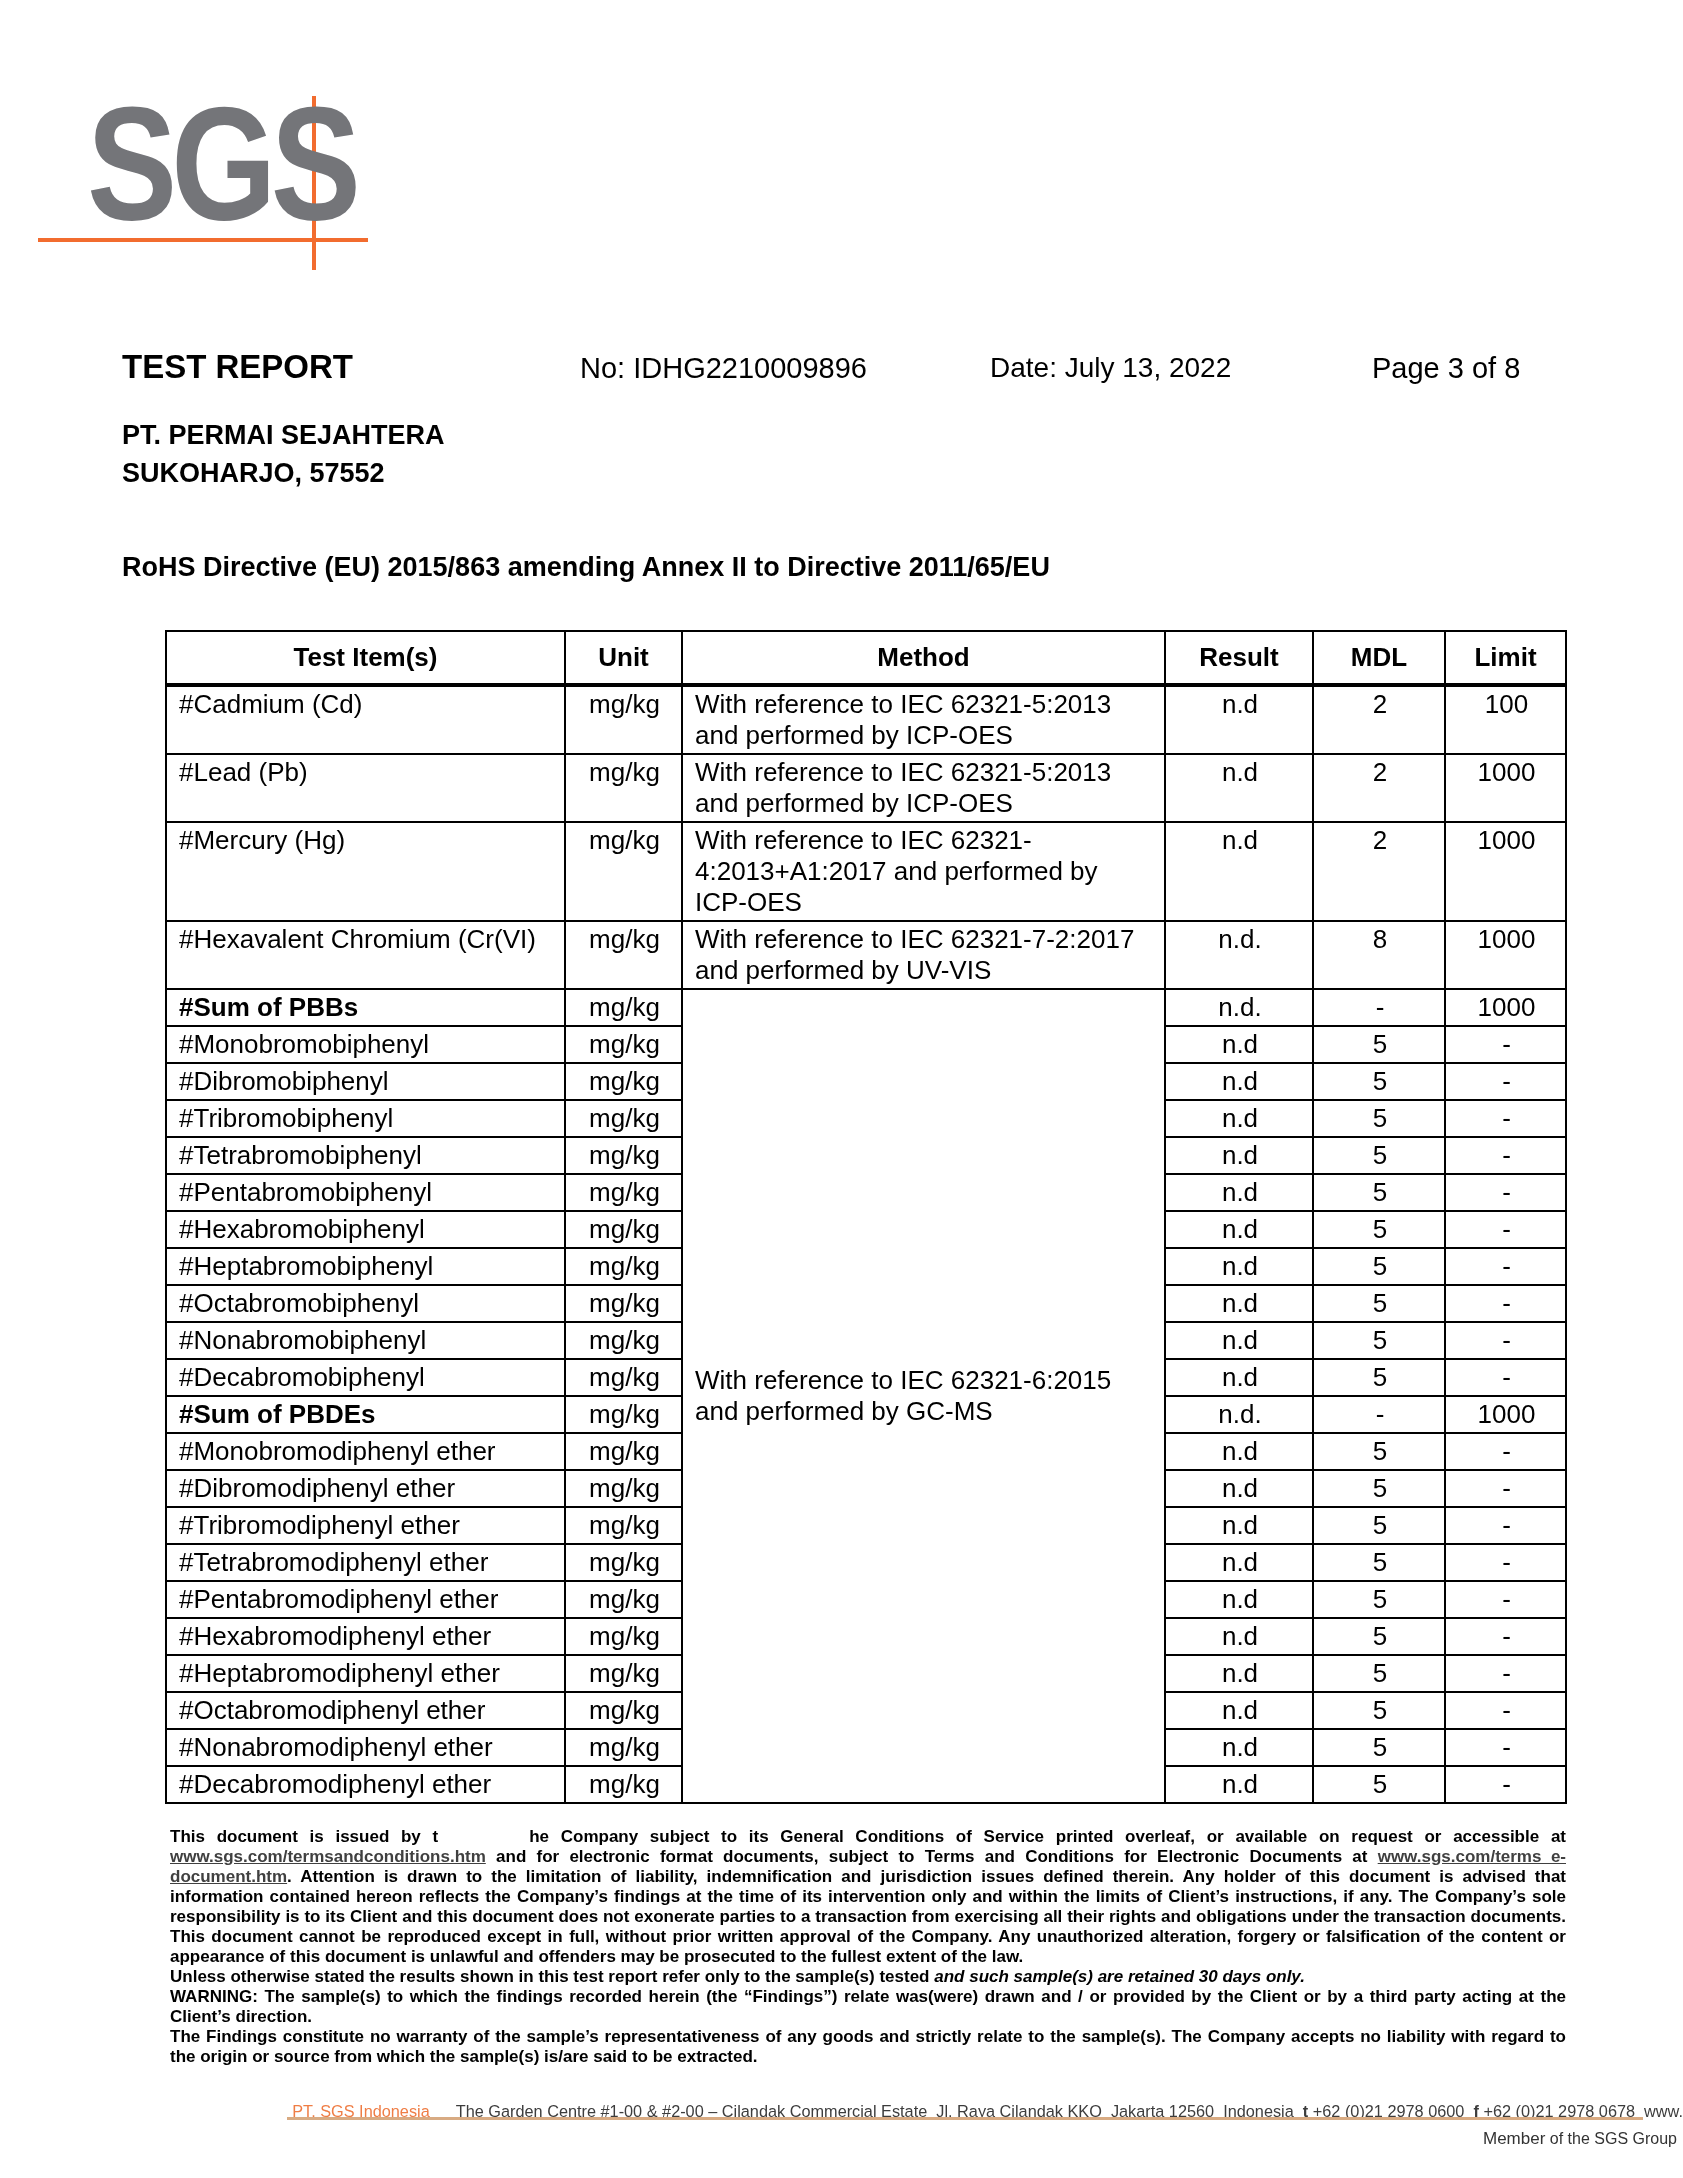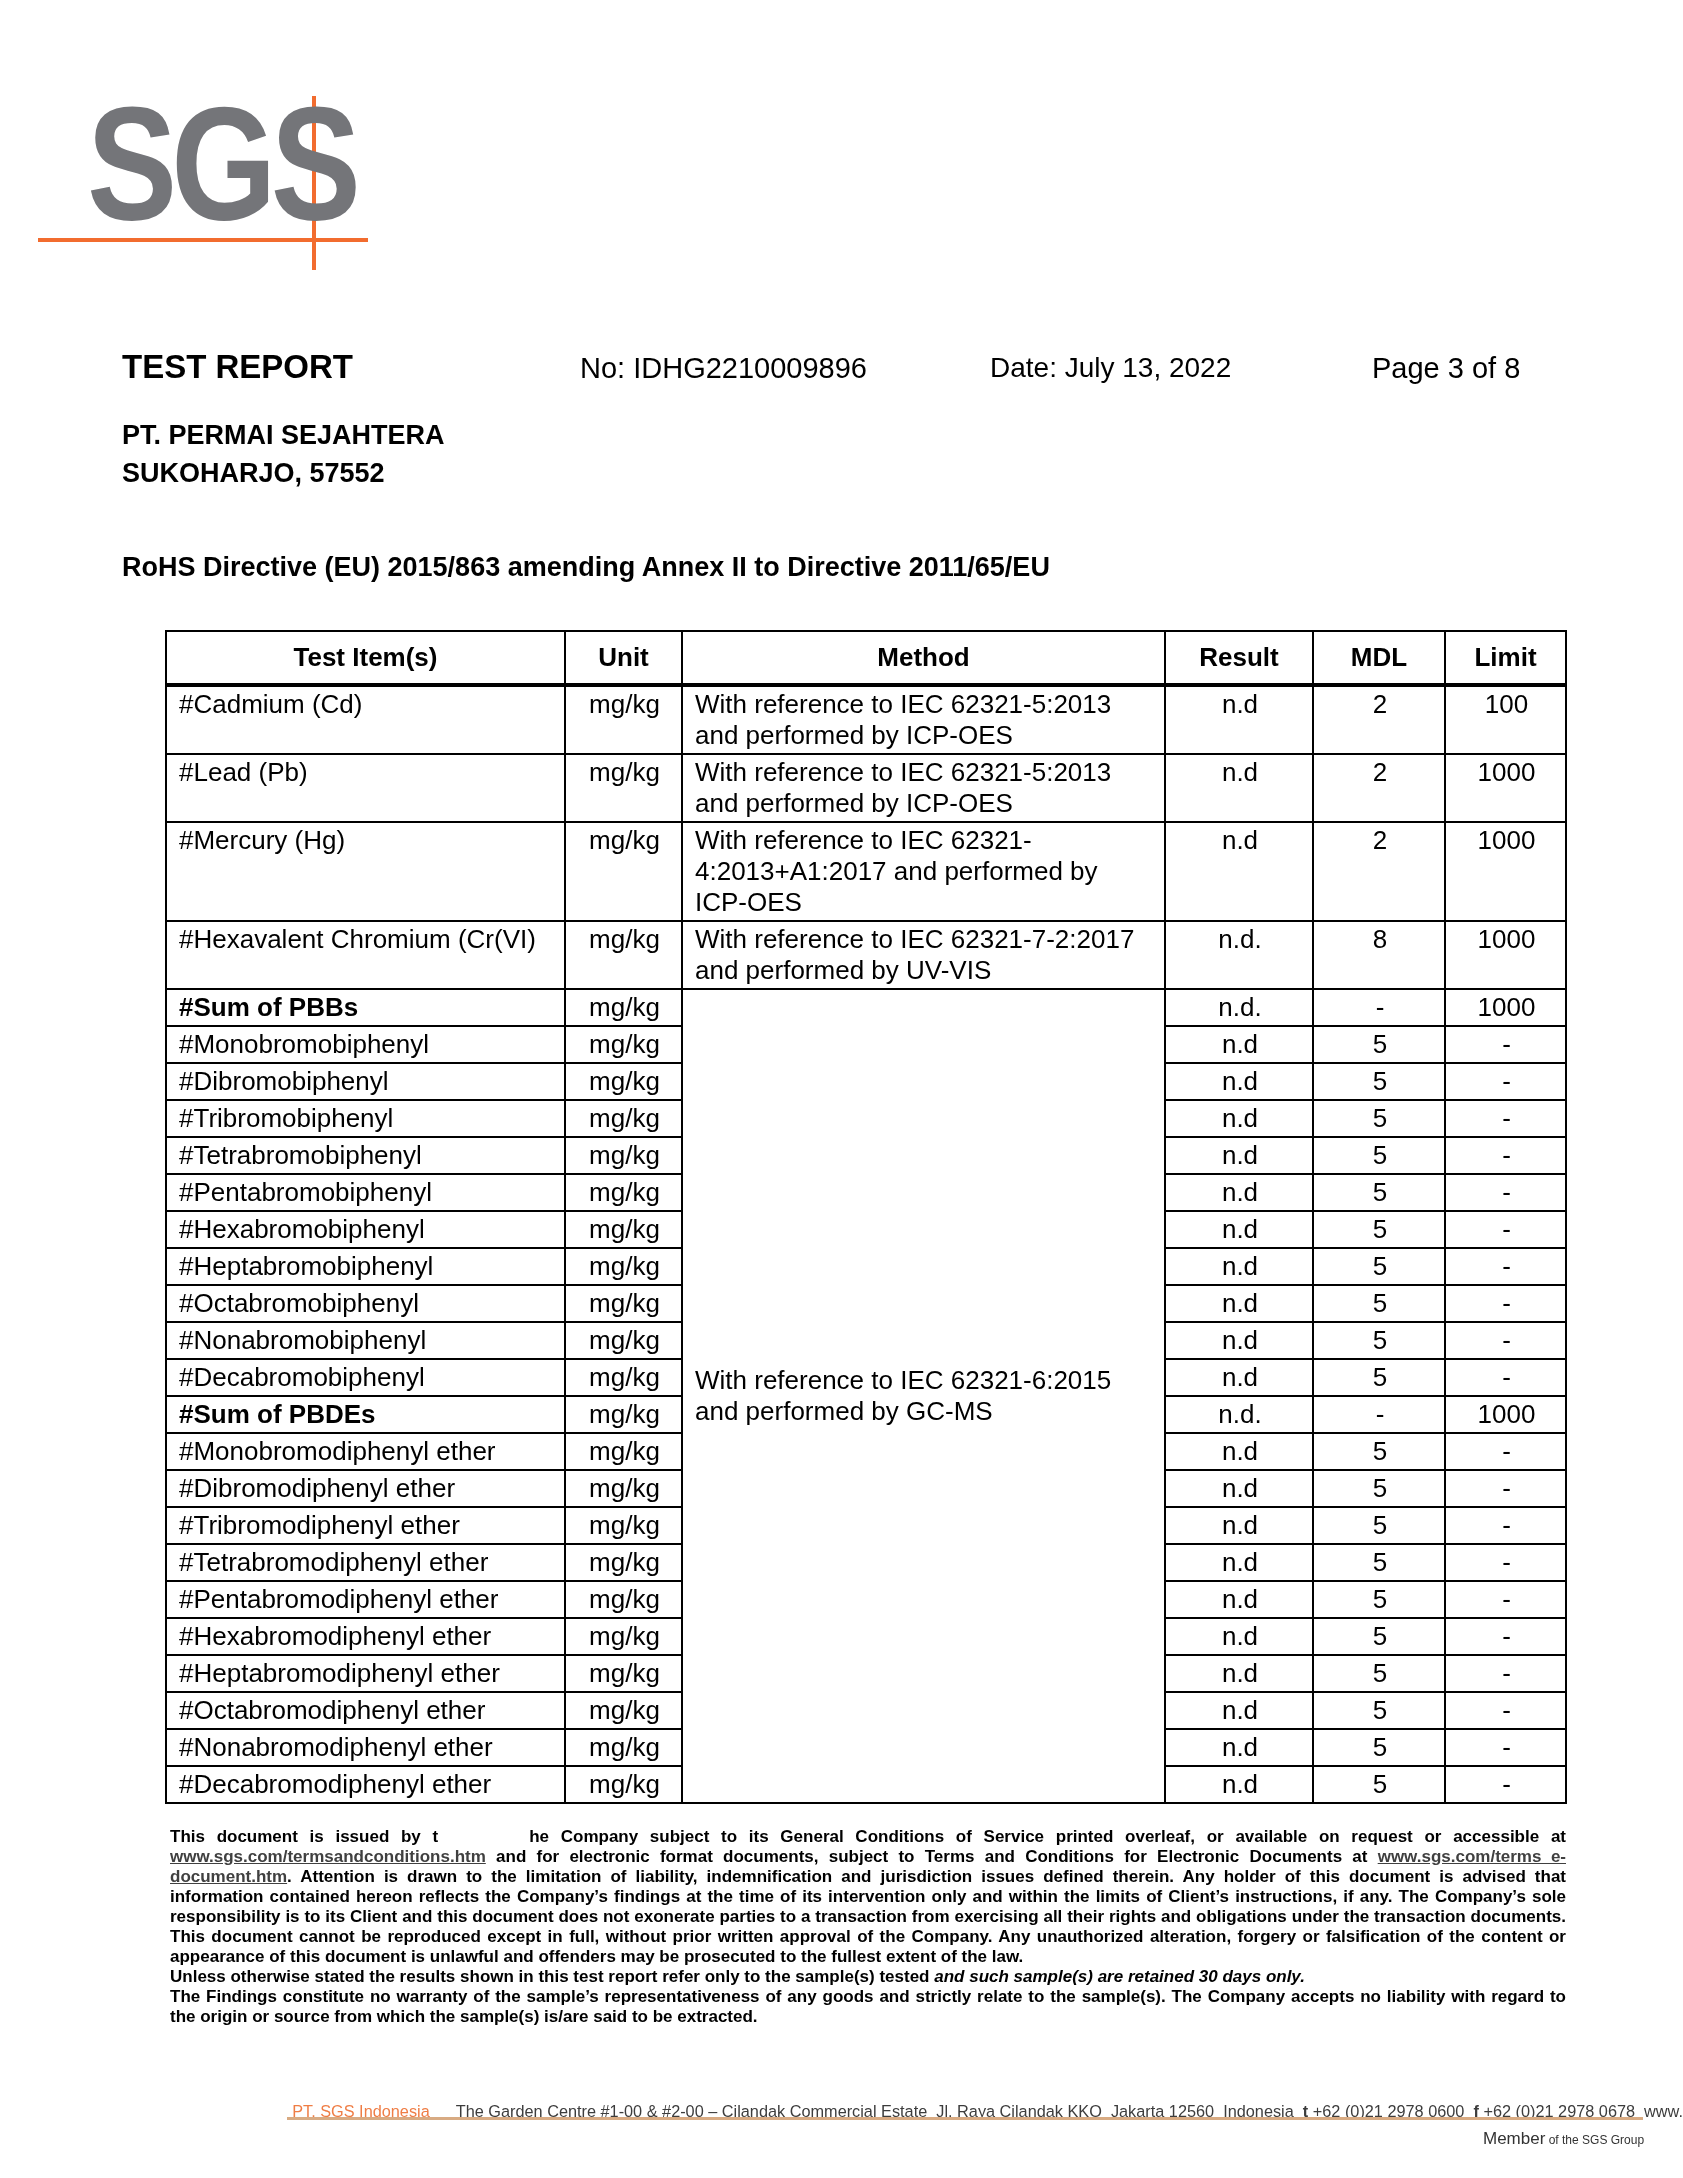--- a/index.html
+++ b/index.html
@@ -53,21 +53,21 @@
   .legal a.link{color:#404040;text-decoration:underline;cursor:pointer;}
   .legal .italic{font-style:italic;}
   .legal .gap{display:inline-block;width:91px;}
   
   .footer-line1{position:absolute;left:265px;top:2083px;font-size:16.3px;color:#3c3c3c;white-space:pre;}
   .footer-company{color:#ef7d45;margin-right:26px;}
   .footer-address .bseg{font-weight:bold;}
   .footer-rule{position:absolute;left:287px;top:2117px;width:1356px;height:3px;background:#d8ab83;}
   .footer-member{position:absolute;left:1483px;top:2129px;color:#333;white-space:nowrap;}
   .member-big{font-size:17px;}
-  .member-small{font-size:12px;margin-top:20px;}
+  .member-small{font-size:16px;margin-top:20px;}
 </style>
 </head>
 <body>
 
 <div class="page">
 
   <div>
     <div class="logo-hline"></div>
     <div class="logo-vline"></div>
     <div class="logo-text">SGS</div>
@@ -293,20 +293,21 @@
           <td class="c-result">n.d</td>
           <td class="c-mdl">5</td>
           <td class="c-limit">-</td>
         </tr>
       </tbody>
   </table>
 
   <div class="legal" id="legalBlock">
       <div class="para"><span>This document is issued by t</span><span class="gap"></span><span>he Company subject to its General Conditions of Service printed overleaf, or available on request or accessible at </span><a class="link">www.sgs.com/termsandconditions.htm</a><span> and for electronic format documents, subject to Terms and Conditions for Electronic Documents at </span><a class="link">www.sgs.com/terms_e-document.htm</a><span>. Attention is drawn to the limitation of liability, indemnification and jurisdiction issues defined therein. Any holder of this document is advised that information contained hereon reflects the Company’s findings at the time of its intervention only and within the limits of Client’s instructions, if any.  The Company’s sole responsibility is to its Client and this document does not exonerate parties to a transaction from exercising all their rights and obligations under the transaction documents. This document cannot be reproduced except in full, without prior written approval of the Company.  Any unauthorized alteration, forgery or falsification of the content or appearance of this document is unlawful and offenders may be prosecuted to the fullest extent of the law.</span></div>
       <div class="para"><span>Unless otherwise stated the results shown in this test report refer only to the sample(s) tested </span><span class="italic">and such sample(s) are retained 30 days only.</span></div>
+      <div class="para"><span>WARNING: The sample(s) to which the findings recorded herein (the “Findings”) relate was(were) drawn and / or provided by the Client or by a third party acting at the Client’s direction.</span></div>
       <div class="para"><span>The Findings constitute no warranty of the sample’s representativeness of any goods and strictly relate to the sample(s). The Company accepts no liability with regard to the origin or source from which the sample(s) is/are said to be extracted.</span></div>
     </div>
 
   <div>
     <div class="footer-line1">
       <span class="footer-company">PT. SGS Indonesia</span><span class="footer-address" id="footerAddress"><span>The Garden Centre #1-00 &amp; #2-00 – Cilandak Commercial Estate  Jl. Raya Cilandak KKO  Jakarta 12560  Indonesia  </span><span class="bseg">t </span><span>+62 (0)21 2978 0600  </span><span class="bseg">f </span><span>+62 (0)21 2978 0678  </span><span>www.sgs.com</span></span>
     </div>
     <div class="footer-rule"></div>
     <div class="footer-member">
       <span class="member-big">Member</span><span class="member-small"> of the SGS Group</span>

